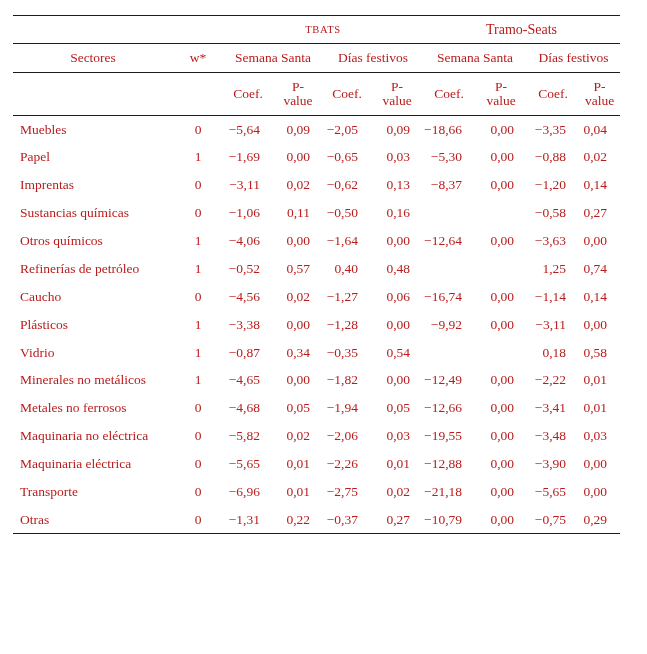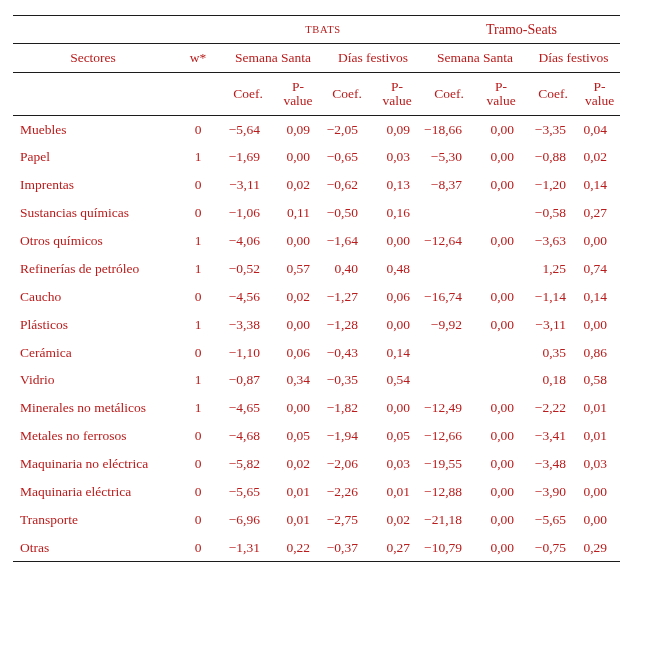--- a/index.html
+++ b/index.html
@@ -202,32 +202,20 @@
           <td class="num">−3,38</td>
           <td class="num">0,00</td>
           <td class="num">−1,28</td>
           <td class="num">0,00</td>
           <td class="num">−9,92</td>
           <td class="num">0,00</td>
           <td class="num">−3,11</td>
           <td class="num">0,00</td>
         </tr>
         <tr>
-          <td class="sector">Cerámica</td>
-          <td class="wcol">0</td>
-          <td class="num">−1,10</td>
-          <td class="num">0,06</td>
-          <td class="num">−0,43</td>
-          <td class="num">0,14</td>
-          <td class="num"></td>
-          <td class="num"></td>
-          <td class="num">0,35</td>
-          <td class="num">0,86</td>
-        </tr>
-        <tr>
           <td class="sector">Vidrio</td>
           <td class="wcol">1</td>
           <td class="num">−0,87</td>
           <td class="num">0,34</td>
           <td class="num">−0,35</td>
           <td class="num">0,54</td>
           <td class="num"></td>
           <td class="num"></td>
           <td class="num">0,18</td>
           <td class="num">0,58</td>

